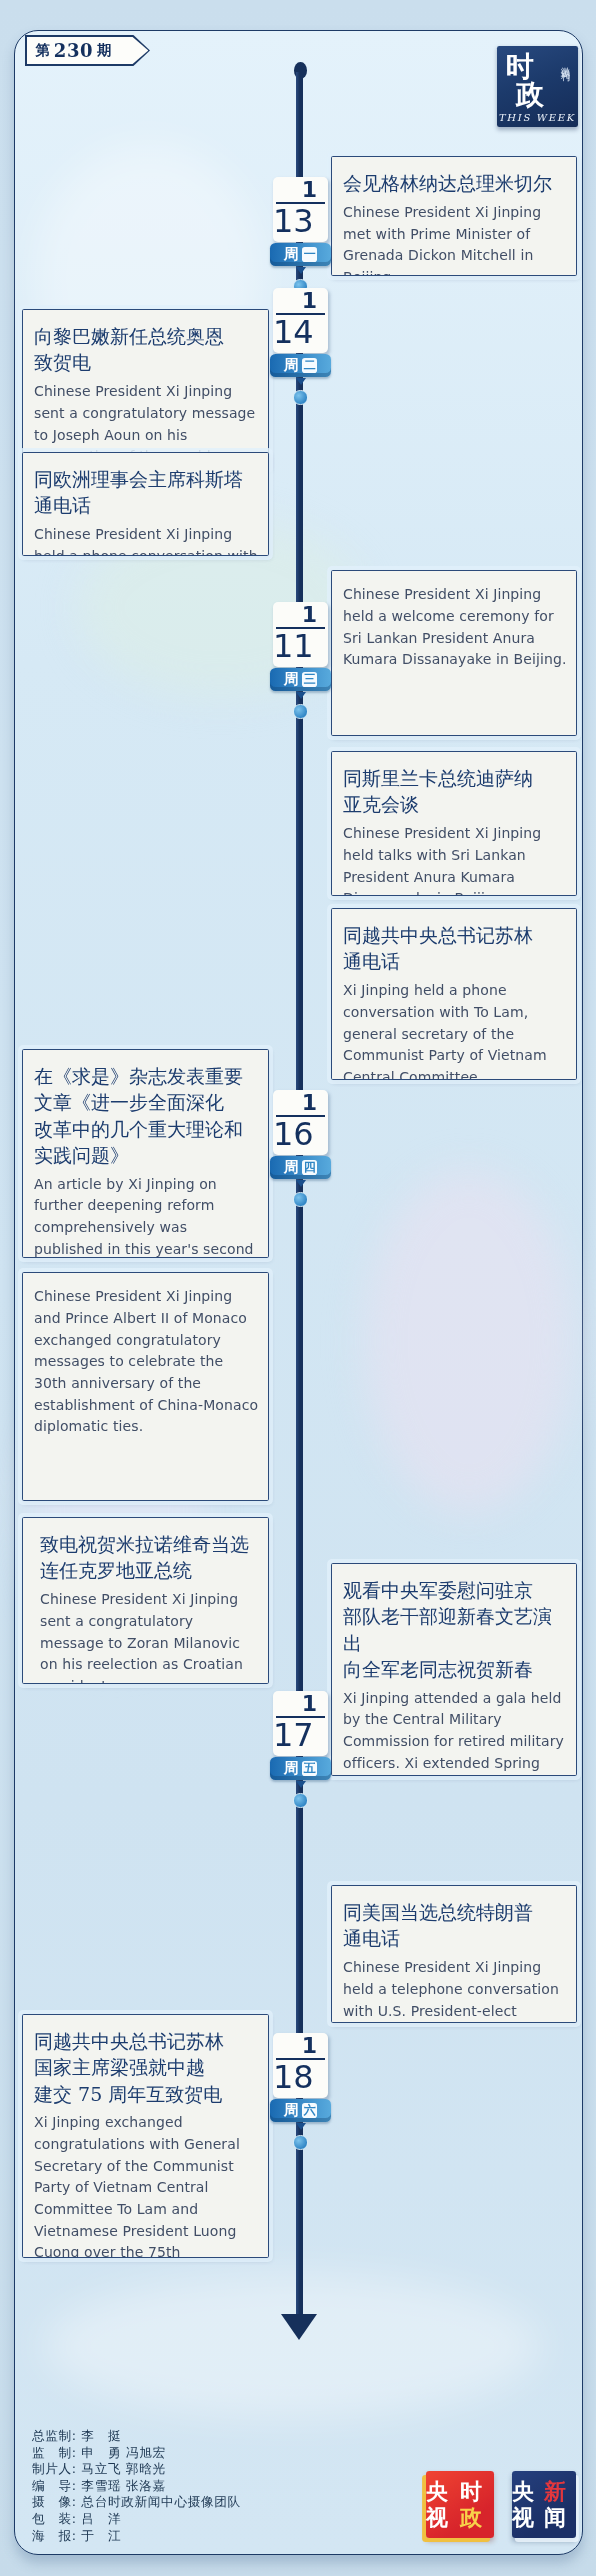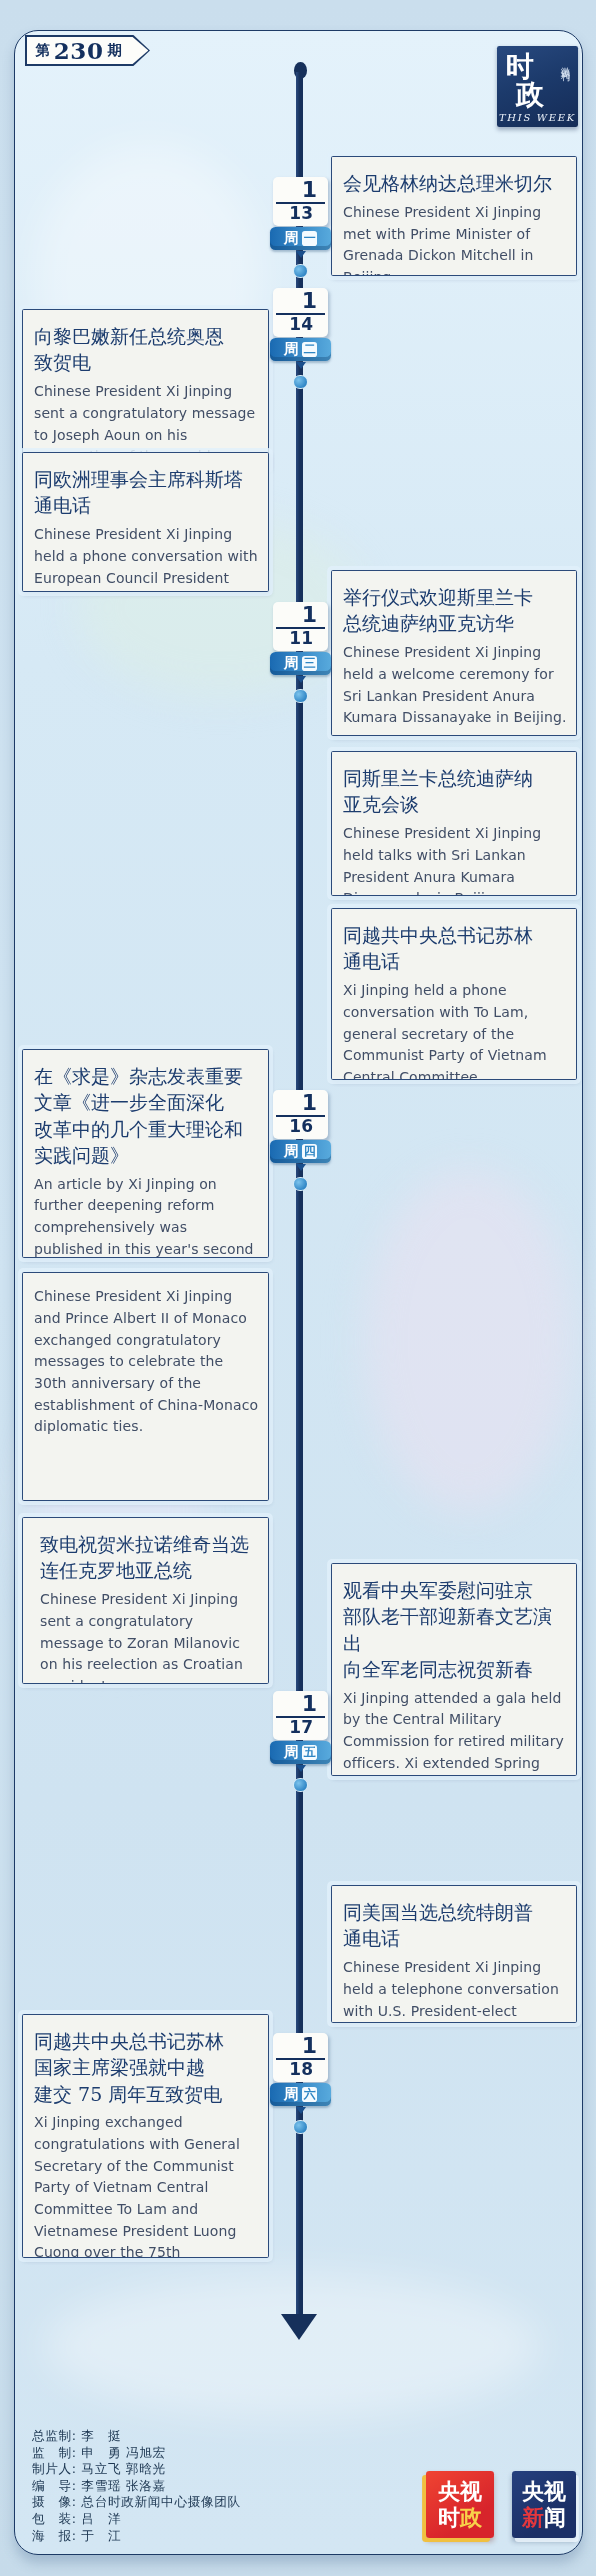--- a/index.html
+++ b/index.html
@@ -24,21 +24,21 @@
   .blob{position:absolute;border-radius:50%;filter:blur(19px);pointer-events:none;}
   
   .badge{position:absolute;left:25px;top:35px;width:125px;height:31px;
          clip-path:polygon(0 0,calc(100% - 16.6px) 0,100% 50%,calc(100% - 16.6px) 100%,0 100%);
          background:var(--panel_border,#1d3a66);}
   .badge-inner{position:absolute;inset:1.7px;
          clip-path:polygon(0 0,calc(100% - 16px) 0,100% 50%,calc(100% - 16px) 100%,0 100%);
          background:#fdfdfa;display:flex;align-items:center;justify-content:flex-start;
          padding-left:8.8px;gap:3.9px;color:var(--date_text,#14305e);}
   .badge-inner .small{font-size:14.4px;font-weight:bold;font-family:"DejaVu Serif","Liberation Serif",serif;}
-  .badge-inner .big{font-size:23px;font-weight:bold;font-family:"DejaVu Serif","Liberation Serif",serif;letter-spacing:0.6px;}
+  .badge-inner .big{font-size:18px;font-weight:bold;font-family:"DejaVu Serif","Liberation Serif",serif;letter-spacing:0.6px;}
   
   .hlogo{position:absolute;left:497px;top:46px;width:81px;height:81px;border-radius:2.2px;
          background:linear-gradient(160deg,#28497f 0%,var(--header_logo_bg,#1c3a6b) 45%,#152c57 100%);
          color:#fff;box-shadow:0 2.2px 4.4px rgba(30,50,90,.35);}
   .hlogo .z1{position:absolute;left:8.8px;top:2.2px;font-size:28px;font-weight:bold;font-family:"DejaVu Serif","Liberation Serif",serif;}
   .hlogo .z2{position:absolute;left:19px;top:30px;font-size:28px;font-weight:bold;font-family:"DejaVu Serif","Liberation Serif",serif;}
   .hlogo .vert{position:absolute;right:6.6px;top:14.4px;writing-mode:vertical-rl;font-size:9.4px;letter-spacing:2.2px;color:#dce8f6;}
   .hlogo .sub{position:absolute;left:0;right:0;bottom:4.4px;text-align:center;font-size:10px;letter-spacing:1.7px;
               font-style:italic;font-family:"DejaVu Serif","Liberation Serif",serif;color:#eef4fc;}
   
@@ -48,21 +48,21 @@
         background:var(--timeline,#16305b);z-index:1;}
   .tarrow{position:absolute;left:281px;top:2314px;width:0;height:0;z-index:1;
         border-left:18px solid transparent;border-right:18px solid transparent;
         border-top:26.5px solid var(--timeline,#16305b);}
   
   .day{position:absolute;left:270px;width:61px;z-index:3;}
   .day .dcard{width:55px;margin:0 auto;background:#fcfcf9;border-radius:5px;
         box-shadow:1.7px 2.2px 3.3px rgba(60,90,130,.30);padding:2.2px 0 3.3px;}
   .day .m{font-size:22px;font-weight:bold;color:var(--date_text,#14305e);text-align:right;padding-right:11px;line-height:1.0;}
   .day .bar{border-bottom:2.8px solid var(--date_text,#14305e);margin:0.6px 2.8px 1.1px;}
-  .day .d{font-size:17px;font-weight:bold;color:var(--date_text,#14305e);text-align:right;padding-right:15px;line-height:1.05;}
+  .day .d{font-size:32px;font-weight:normal;color:var(--date_text,#14305e);text-align:right;padding-right:15px;line-height:1.05;}
   .day .pill{width:61px;height:23px;margin-top:1.1px;border-radius:5.5px;
         background:linear-gradient(90deg,var(--pill_start,#1a6ab2),var(--pill_end,#58aadd));
         box-shadow:inset 0 -3.9px 0 rgba(14,64,110,.35),0 1.1px 2.2px rgba(50,90,130,.35);
         display:flex;align-items:center;justify-content:center;gap:3.3px;}
   .day .pill .zhou{color:#fff;font-size:15px;font-weight:bold;}
   .day .pill .wd{display:inline-block;width:15px;height:15px;border-radius:2.8px;background:#f5fbff;
         color:#2f86c4;font-size:12px;font-weight:bold;text-align:center;line-height:15px;}
   .day .ptr{width:0;height:0;margin:1.1px auto 0;border-left:5.5px solid transparent;
         border-right:5.5px solid transparent;border-top:7.7px solid #1a4f8c;}
   .day .dot{width:14.4px;height:14.4px;border-radius:50%;margin:5.5px auto 0;
@@ -76,21 +76,21 @@
   .card.left{left:22px;width:247px;}
   .card.right{left:331px;}
   .card h3{white-space:pre-line;font-family:"DejaVu Serif","Liberation Serif",serif;
         font-size:19px;line-height:1.38;font-weight:normal;color:var(--title_text,#1c3c6e);margin-bottom:5.5px;}
   .card p{font-size:14px;line-height:1.55;color:var(--body_text,#414e66);letter-spacing:0.1px;}
   
   .credits{position:absolute;left:32px;top:2428px;z-index:2;color:var(--credit_text,#1d3752);
         font-size:12.7px;line-height:16.6px;letter-spacing:0.6px;}
   
   .flogo{position:absolute;top:2471px;height:67px;z-index:2;border-radius:3.3px;
-        display:flex;flex-direction:column;align-items:center;justify-content:center;
+        display:flex;flex-direction:row;align-items:center;justify-content:center;
         font-family:"DejaVu Serif","Liberation Serif",serif;font-weight:bold;font-size:22px;line-height:1.18;color:#fff;}
   .flogo.red{left:426px;width:68px;background:linear-gradient(145deg,#f04432,var(--logo_red,#d7242b) 70%);
         box-shadow:-3.9px 3.9px 0 var(--logo_red_accent,#f0c040),0 3.3px 5.5px rgba(120,40,30,.3);}
   .flogo.navy{left:512px;width:64px;background:linear-gradient(145deg,#25407e,var(--logo_navy,#1b2f66) 70%);
         box-shadow:2.8px 3.9px 0 rgba(235,245,252,.85),0 3.3px 5.5px rgba(20,40,80,.3);}
   .flogo .gold{color:#f8d24a;}
   .flogo .redchar{color:#ff5a4d;}
   .flogo.navy .redchar{color:var(--logo_navy_accent,#e3373d);}
 </style>
 </head>
@@ -210,28 +210,26 @@
 
   <div class="card right" style="top:156px;height:120px;">
     <h3>会见格林纳达总理米切尔</h3>
     <p>Chinese President Xi Jinping met with Prime Minister of Grenada Dickon Mitchell in Beijing.</p>
   </div>
   <div class="card left" style="top:277px;height:160px;margin-top:32px;">
     <h3>向黎巴嫩新任总统奥恩
 致贺电</h3>
     <p>Chinese President Xi Jinping sent a congratulatory message to Joseph Aoun on his assumption of the presidency of Lebanon.</p>
   </div>
-  <div class="card left" style="top:452px;height:140px;">
+  <div class="card left" style="top:452px;height:104px;">
     <h3>同欧洲理事会主席科斯塔
 通电话</h3>
     <p>Chinese President Xi Jinping held a phone conversation with European Council President Antonio Costa.</p>
   </div>
   <div class="card right" style="top:570px;height:166px;">
-    <h3>举行仪式欢迎斯里兰卡
-总统迪萨纳亚克访华</h3>
     <p>Chinese President Xi Jinping held a welcome ceremony for Sri Lankan President Anura Kumara Dissanayake in Beijing.</p>
   </div>
   <div class="card right" style="top:751px;height:145px;">
     <h3>同斯里兰卡总统迪萨纳
 亚克会谈</h3>
     <p>Chinese President Xi Jinping held talks with Sri Lankan President Anura Kumara Dissanayake in Beijing.</p>
   </div>
   <div class="card right" style="top:908px;height:172px;">
     <h3>同越共中央总书记苏林
 通电话</h3>

